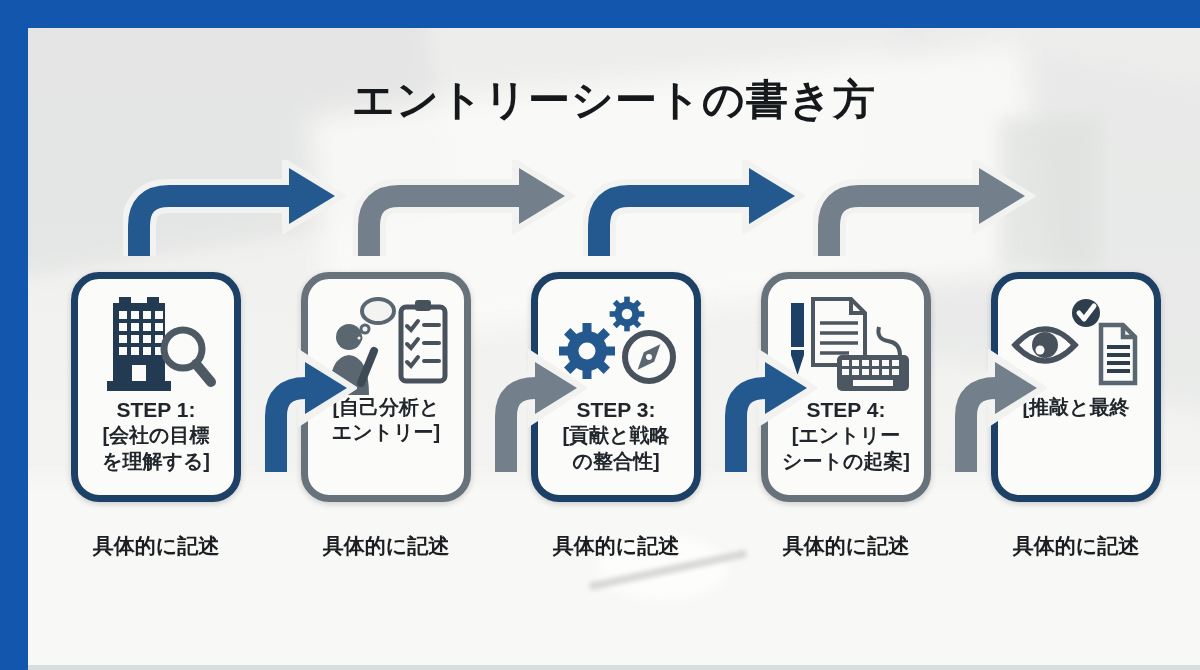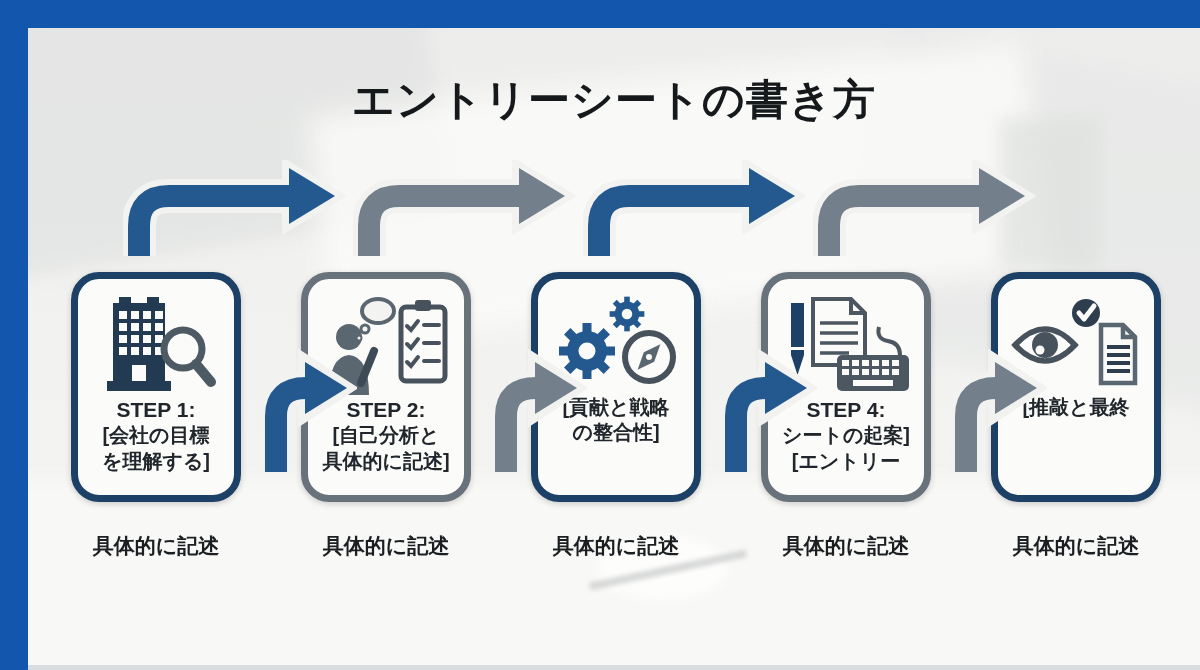--- a/index.html
+++ b/index.html
@@ -174,23 +174,22 @@
         <g stroke="#47525c" stroke-width="4" fill="none" stroke-linecap="round">
           <polyline points="86,31 90,35 97,26"></polyline>
           <polyline points="86,49 90,53 97,44"></polyline>
           <polyline points="86,67 90,71 97,62"></polyline>
           <line x1="103" y1="30" x2="118" y2="30"></line>
           <line x1="103" y1="48" x2="118" y2="48"></line>
           <line x1="103" y1="66" x2="118" y2="66"></line>
         </g>
       </svg>
     </div>
-    <div class="step-label">STEP 2:</div>
     <div class="step-line">[自己分析と</div>
-    <div class="step-line">具体的に記述]</div>
+    <div class="step-line">エントリー]</div>
   </div>
 
   <div class="card" style="left:503px;">
     <div class="icon-wrap">
       <svg width="130" height="100" viewBox="0 0 130 100">
         <g transform="translate(36,56)" fill="#24598f">
           <rect x="-4.5" y="-28" width="9" height="56"></rect>
           <rect x="-4.5" y="-28" width="9" height="56" transform="rotate(45)"></rect>
           <rect x="-4.5" y="-28" width="9" height="56" transform="rotate(90)"></rect>
           <rect x="-4.5" y="-28" width="9" height="56" transform="rotate(135)"></rect>
@@ -203,20 +202,21 @@
           <rect x="-4.5" y="-28" width="9" height="56" transform="rotate(90)"></rect>
           <rect x="-4.5" y="-28" width="9" height="56" transform="rotate(135)"></rect>
           <circle r="20"></circle>
           <circle r="8.5" fill="#fbfbf9"></circle>
         </g>
         <circle cx="98" cy="62" r="24" fill="#fbfbf9" stroke="#47525c" stroke-width="6"></circle>
         <polygon points="98,45 105,62 98,79 91,62" fill="#5b6770" transform="rotate(42 98 62)"></polygon>
         <circle cx="98" cy="62" r="3" fill="#fbfbf9"></circle>
       </svg>
     </div>
+    <div class="step-label">STEP 3:</div>
     <div class="step-line">[貢献と戦略</div>
     <div class="step-line">の整合性]</div>
   </div>
 
   <div class="card gray" style="left:733px;">
     <div class="icon-wrap">
       <svg width="134" height="100" viewBox="0 0 134 100">
         <polygon points="12,8 25,8 25,60 18.5,80 12,60" fill="#1d4066"></polygon>
         <rect x="12" y="52" width="13" height="3" fill="#fbfbf9"></rect>
         <path d="M34 4 H72 L86 18 V70 H34 Z" fill="#fbfbf9" stroke="#4d5761" stroke-width="4"></path>
@@ -240,22 +240,22 @@
               <rect x="73" y="74" width="7" height="6"></rect>
               <rect x="83" y="74" width="7" height="6"></rect>
               <rect x="93" y="74" width="7" height="6"></rect>
               <rect x="103" y="74" width="7" height="6"></rect>
               <rect x="113" y="74" width="7" height="6"></rect>
           <rect x="74" y="85" width="40" height="6"></rect>
         </g>
       </svg>
     </div>
     <div class="step-label">STEP 4:</div>
+    <div class="step-line">[エントリー</div>
     <div class="step-line">シートの起案]</div>
-    <div class="step-line">[エントリー</div>
   </div>
 
   <div class="card" style="left:963px;">
     <div class="icon-wrap">
       <svg width="134" height="100" viewBox="0 0 134 100">
         <path d="M6 50 Q36 18 66 50 Q36 82 6 50 Z" fill="#fbfbf9" stroke="#47525c" stroke-width="5.5"></path>
         <circle cx="36" cy="50" r="13" fill="#47525c"></circle>
         <circle cx="31" cy="55" r="4.5" fill="#fbfbf9"></circle>
         <circle cx="77" cy="18" r="14" fill="#2e3e4e"></circle>
         <polyline points="70,18 75,24 85,11" fill="none" stroke="#fbfbf9" stroke-width="5" stroke-linecap="round" stroke-linejoin="round"></polyline>

